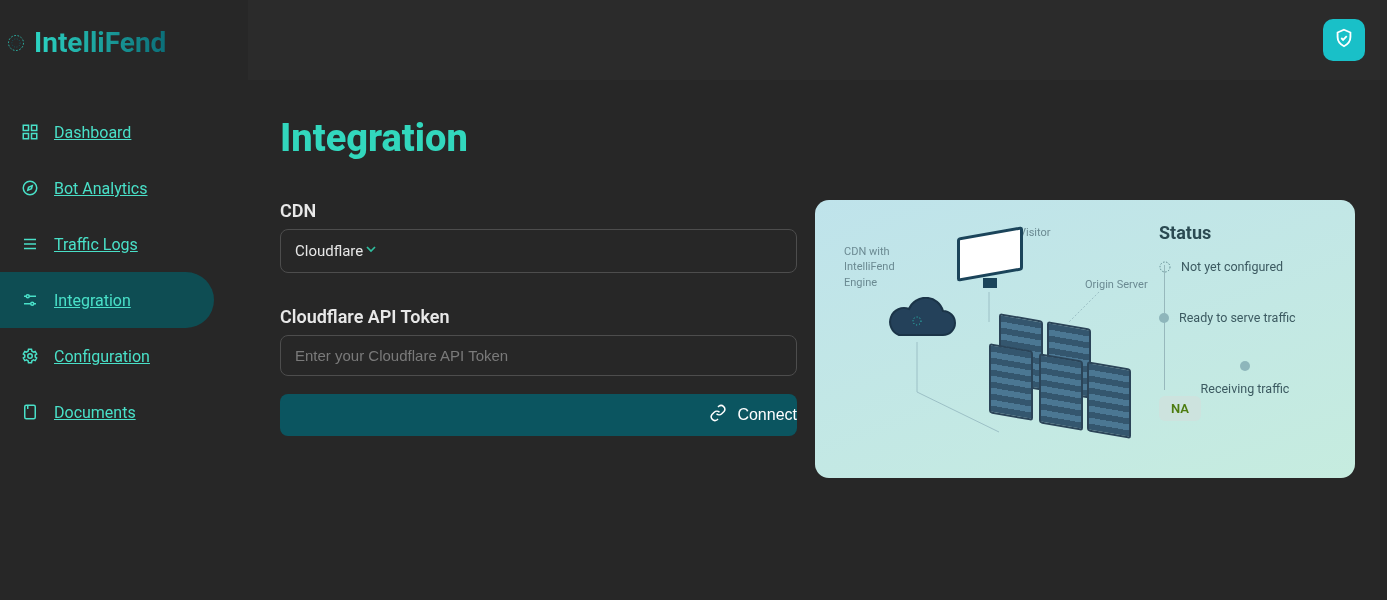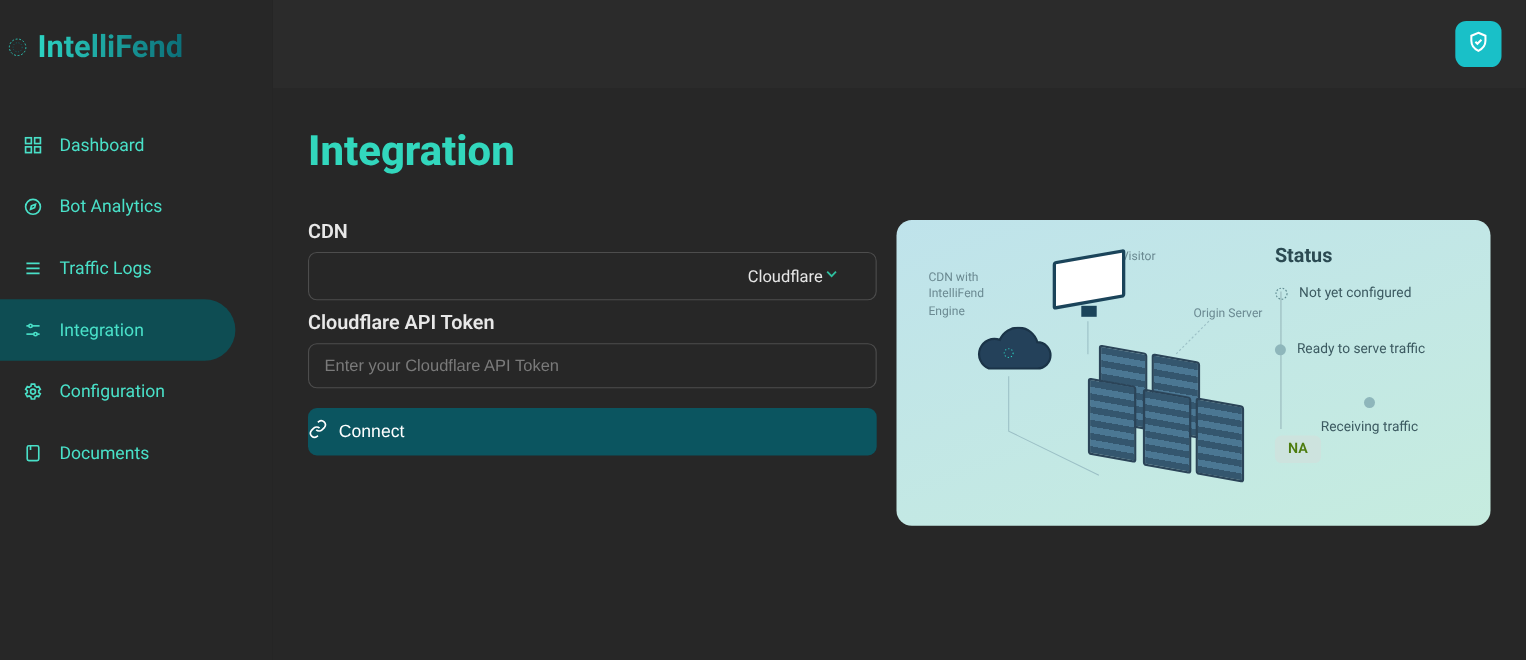--- a/index.html
+++ b/index.html
@@ -24,25 +24,26 @@
   }
   .logo-text {
     font-size: 28px; font-weight: 700;
     background: linear-gradient(90deg, #2cd4c3 0%, #0b6e78 100%);
     -webkit-background-clip: text;
     -webkit-text-fill-color: transparent;
     background-clip: text;
   }
   .nav { list-style: none; }
   .nav-item {
-    display: flex; align-items: flex-start; gap: 14px;
+    display: flex; align-items: flex-end; gap: 14px;
     padding: 18px 20px;
     color: #49e0c8;
     font-size: 16px;
     cursor: pointer;
+    text-decoration: underline;
   }
   .nav-item.active {
     background: #0e4d53;
     border-radius: 0 28px 28px 0;
     margin-right: 34px;
   }
   .nav-icon { width: 20px; height: 20px; display:flex; align-items:center; justify-content:center; }
 
   .main {
     flex: 1;
@@ -77,47 +78,47 @@
   .left-col { flex: 1; max-width: 540px; }
   .label {
     font-size: 18px; color: #e8e8e8; font-weight:600;
     margin-bottom: 8px; display:block;
   }
   .select {
     width: 100%;
     background: #272727;
     border: 1px solid #4d4d4d;
     border-radius: 8px;
-    padding: 11px 32px;
+    padding: 11px 14px;
     color: #e6e6e6;
     font-size: 15px;
-    display: flex; justify-content: flex-end; align-items: center;
+    display: flex; justify-content: flex-start; align-items: center;
     cursor: pointer;
-    margin-bottom: 10px;
+    margin-bottom: 33px;
   }
   .input {
     width: 100%;
     background: #272727;
     border: 1px solid #4d4d4d;
     border-radius: 8px;
     padding: 11px 14px;
     color: #14b8a6;
     font-size: 15px;
     margin-bottom: 18px;
   }
   .input::placeholder { color: #7a7a7a; }
   .connect-btn {
     width: 100%;
     background: #0b5560;
     border: none;
     border-radius: 8px;
     padding: 10px 0;
     color: #fff;
     font-size: 16px;
-    display: flex; align-items: center; justify-content: flex-start;
+    display: flex; align-items: center; justify-content: flex-end;
     gap: 10px;
     cursor: pointer;
   }
 
   .info-card {
     width: 540px;
     background: linear-gradient(160deg, #bfe3eb 0%, #c6ecdf 100%);
     border-radius: 14px;
     padding: 22px 24px 26px 24px;
     color: #2b4a52;

